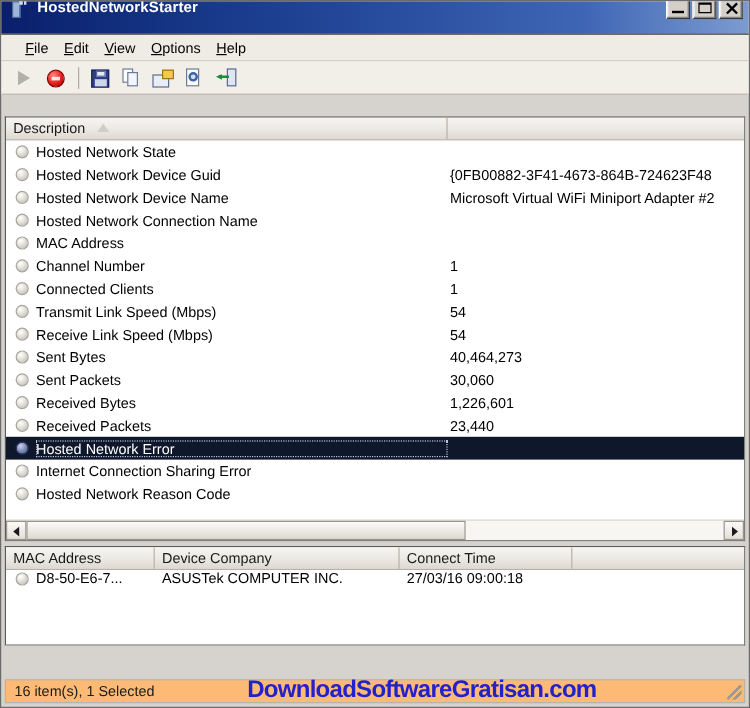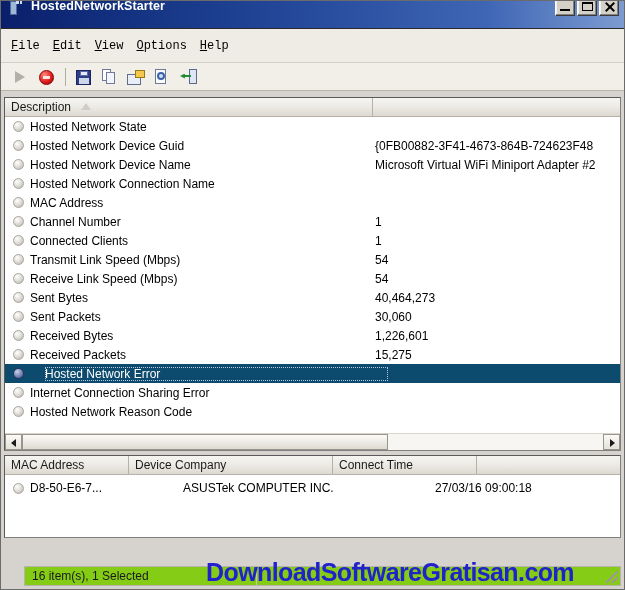--- a/index.html
+++ b/index.html
@@ -86,28 +86,27 @@
     border: 1px solid #000; border-top-width: 2px; box-sizing: border-box;
   }
   .tbtn .g-close-a, .tbtn .g-close-b {
     position: absolute; left: 4px; top: 8px; width: 12px; height: 2px; background: #000;
   }
   .tbtn .g-close-a { transform: rotate(45deg); }
   .tbtn .g-close-b { transform: rotate(-45deg); }
 
   
   .menubar {
-    height: 34px;
+    height: 22px;
     background: #efecE5;
     display: flex;
     align-items: center;
-    padding-left: 6px;
+    padding-left: 16px;
     border-bottom: 1px solid #d3cfc7;
     box-sizing: border-box;
-    font-family: Liberation Mono, monospace;
   }
   .menu-item {
     font-size: 12px;
     color: #000000;
     padding: 2px 9px 2px 4px;
     cursor: default;
     white-space: nowrap;
   }
   .menu-item u { text-decoration: underline; }
 
@@ -207,21 +206,21 @@
     background: #dfe6f3; border: 1px solid #5a6a8e; box-sizing: border-box;
   }
   .ic-exit::after {
     content: ""; position: absolute; left: 0; top: 5px; width: 11px; height: 5px;
     background: #1f8a3a;
     clip-path: polygon(0 50%, 45% 0, 45% 28%, 100% 28%, 100% 72%, 45% 72%, 45% 100%);
   }
 
   
   .list-wrap {
-    margin: 6px 3px 0 3px;
+    margin: 18px 3px 0 3px;
     background: #ffffff;
     border: 1px solid #7f7f7f;
     border-top-color: #5a5a5a;
     border-left-color: #5a5a5a;
     height: 354px;
     box-sizing: border-box;
     position: relative;
     overflow: hidden;
   }
   .hdr-row {
@@ -255,21 +254,21 @@
   }
   .rows { position: absolute; top: 19px; left: 0; right: 0; bottom: 18px; overflow: hidden; }
   .row {
     display: flex;
     height: 19px;
     align-items: center;
     font-size: 12px;
     color: #000000;
     cursor: default;
   }
-  .row.selected { background: #0c4a6e; color: #ffffff; gap: 15px; }
+  .row.selected { background: #0f172a; color: #ffffff; }
   .row.selected .cell-desc { outline: 1px dotted #b9c6e4; outline-offset: -1px; }
   .bullet {
     width: 11px; height: 11px;
     margin: 0 6px 0 8px;
     border-radius: 50%;
     background: radial-gradient(circle at 35% 30%, #ffffff 0%, #e2e0da 45%, #b6b3ab 100%);
     border: 1px solid #a8a59d;
     box-sizing: border-box;
     flex: 0 0 auto;
   }
@@ -347,37 +346,36 @@
     height: 83px;
     box-sizing: border-box;
     overflow: hidden;
   }
   .chdr-cell { font-size: 12px; color: #1a1a1a; padding: 2px 0 0 6px; box-sizing: border-box;
                border-right: 1px solid #b6b1a8; white-space: nowrap; overflow: hidden; cursor: default; }
   .c-mac { width: 124px; }
   .c-company { width: 204px; }
   .c-time { width: 144px; }
   .c-blank { flex: 1 1 auto; border-right: none; }
-  .crow { display: flex; height: 20px; align-items: flex-end; font-size: 12px; color: #000; cursor: default; gap: 48px; }
+  .crow { display: flex; height: 20px; align-items: flex-start; font-size: 12px; color: #000; cursor: default; }
   .ccell { white-space: nowrap; overflow: hidden; box-sizing: border-box; flex: 0 0 auto; }
   .ccell.mac { width: 124px; display: flex; align-items: center; }
   .ccell.company { width: 204px; padding-left: 6px; }
   .ccell.time { width: 144px; padding-left: 6px; }
 
   
   .statusbar {
     position: absolute;
     left: 3px; right: 3px; bottom: 3px;
     height: 20px;
-    background: #84cc16;
+    background: #fdba74;
     border: 1px solid #b9b4ab;
     box-sizing: border-box;
     display: flex;
     align-items: center;
-    margin-left: 20px;
   }
   .status-text {
     font-size: 12px;
     color: #1a1a1a;
     padding-left: 7px;
     white-space: nowrap;
   }
   .status-sep {
     width: 1px;
     height: 100%;
@@ -391,21 +389,21 @@
     background:
       linear-gradient(135deg, transparent 42%, #9e9a92 42%, #9e9a92 55%, transparent 55%),
       linear-gradient(135deg, transparent 68%, #9e9a92 68%, #9e9a92 80%, transparent 80%);
   }
 
   
   .watermark {
     position: absolute;
     left: 205px;
     bottom: 2px;
-    font-size: 25px;
+    font-size: 20px;
     font-weight: bold;
     color: #2222cc;
     letter-spacing: -0.6px;
     white-space: nowrap;
     pointer-events: none;
     font-family: "Liberation Sans", sans-serif;
   }
 </style>
 </head>
 <body>
@@ -529,21 +527,21 @@
           <span class="cell-val">30,060</span>
         </div>
         <div class="row">
           <span class="bullet"></span>
           <span class="cell-desc">Received Bytes</span>
           <span class="cell-val">1,226,601</span>
         </div>
         <div class="row">
           <span class="bullet"></span>
           <span class="cell-desc">Received Packets</span>
-          <span class="cell-val">15,275</span>
+          <span class="cell-val">23,440</span>
         </div>
         <div class="row selected">
           <span class="bullet"></span>
           <span class="cell-desc">Hosted Network Error</span>
           <span class="cell-val"></span>
         </div>
         <div class="row">
           <span class="bullet"></span>
           <span class="cell-desc">Internet Connection Sharing Error</span>
           <span class="cell-val"></span>

